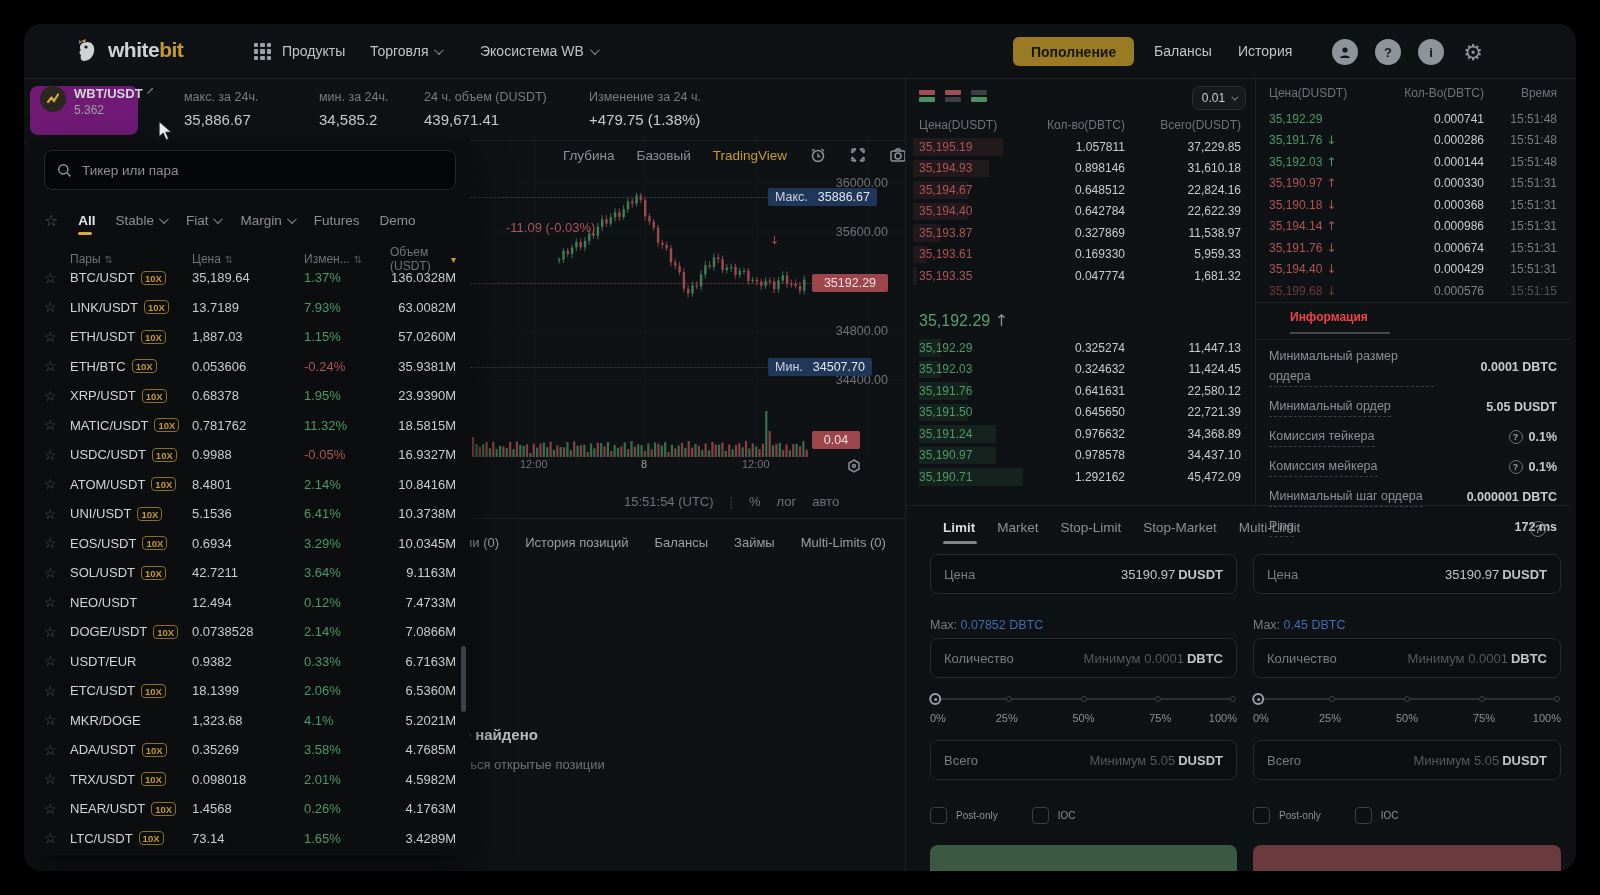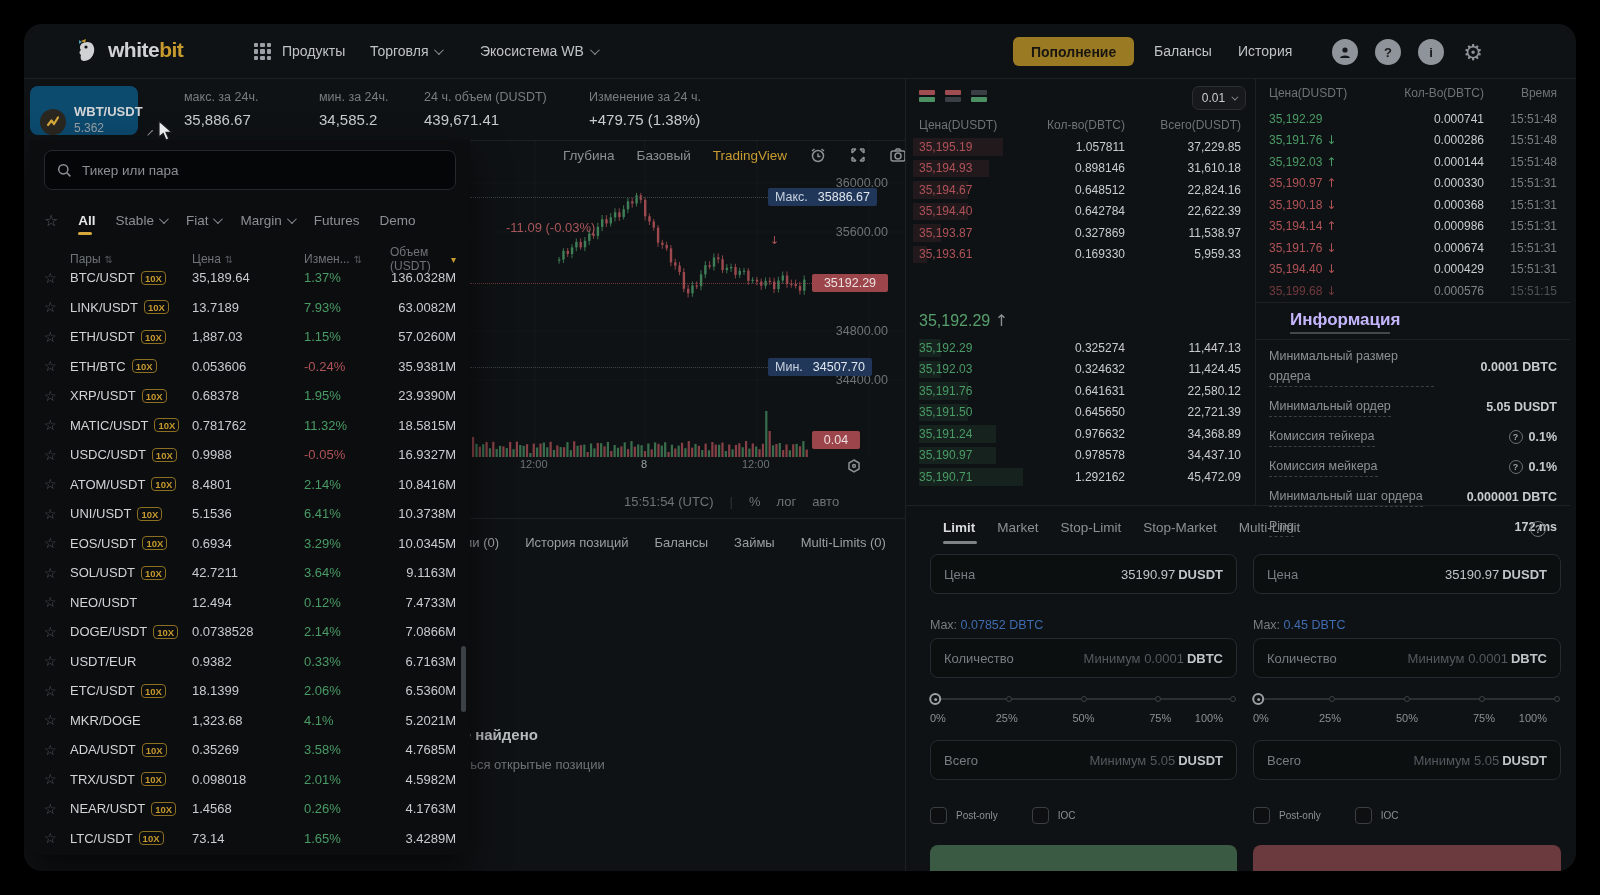--- a/index.html
+++ b/index.html
@@ -28,21 +28,21 @@
   .chv.up { transform:rotate(-135deg) translateY(-2px); }
   #deposit-btn { position:absolute; left:989px; top:13px; height:29px; padding:0 18px;
     background:#9a7b24; color:#191610; font-size:14px; border:none; border-radius:6px; font-weight:bold; }
   .topicon { position:absolute; top:15px; width:26px; height:26px; border-radius:50%;
     background:#8f949a; display:flex; align-items:center; justify-content:center;
     color:#15171a; font-weight:bold; font-size:13px; }
   .topicon.plain { background:transparent; color:#8f949a; font-size:22px; font-family:"DejaVu Sans",sans-serif; }
 
   
   #pair-selector { position:absolute; left:6px; top:62px; width:108px; height:49px;
-    background:#0c4a6e; border-radius:8px; display:flex; align-items:flex-end; padding:0 10px; gap:8px; }
+    background:#701a75; border-radius:8px; display:flex; align-items:flex-start; padding:0 10px; gap:8px; }
   .wbt-circle { width:26px; height:26px; border-radius:50%; background:#2a2620;
     display:flex; align-items:center; justify-content:center; flex:none; }
   .stat { position:absolute; top:66px; }
   .stat .lbl { font-size:12.5px; color:#787d82; }
   .stat .val { font-size:15px; margin-top:7px; color:#c9ccce; }
 
   
   #pairs-panel { position:absolute; left:6px; top:116px; width:440px; height:715px;
     background:#0b0d0f; border-radius:0 0 10px 10px; box-shadow:0 16px 36px rgba(0,0,0,.6);
     z-index:20; padding:10px 14px 0; }
@@ -112,21 +112,21 @@
   .obrow .depth { position:absolute; left:-6px; top:2px; bottom:2px; opacity:.12; }
   #ob-mid { position:absolute; left:895px; top:287px; font-size:16px; color:#57a06d; }
 
   
   .tr-grid { display:grid; grid-template-columns:110px 105px 1fr; font-size:12px; }
   .tr-grid .c2 { text-align:right; } .tr-grid .c3 { text-align:right; }
   #tr-head { position:absolute; left:1245px; width:288px; top:62px; color:#6e7378; }
   #trades { position:absolute; left:1245px; width:288px; top:84px; height:194px; overflow:hidden; }
 
   
-  #info-title { position:absolute; left:1266px; top:286px; font-size:17px; font-weight:bold; color:#c4b5fd; }
+  #info-title { position:absolute; left:1266px; top:286px; font-size:12px; font-weight:bold; color:#ef4444; }
   #info-underline { position:absolute; left:1266px; top:308px; width:100px; height:2px; background:#44484d; }
   #info-rows { position:absolute; left:1245px; top:322px; width:288px; }
   .inforow { display:flex; justify-content:space-between; align-items:center; margin-bottom:9px; }
   .inforow .lb { font-size:12.5px; color:#8b9095; border-bottom:1px dashed #3a3f44;
     max-width:165px; line-height:1.6; }
   .inforow .vl { font-size:12.5px; color:#c9ccce; font-weight:bold; display:flex; align-items:center; gap:6px; white-space:nowrap; }
   .qmark { width:14px; height:14px; border-radius:50%; border:1px solid #6b7075; color:#9aa0a5;
     font-size:9px; display:inline-flex; align-items:center; justify-content:center; font-weight:bold; }
 
   
@@ -148,21 +148,21 @@
   .slider { position:absolute; left:4px; right:4px; top:193px; height:2px; background:#2b2f34; }
   .stick { position:absolute; top:50%; width:6px; height:6px; border:1.5px solid #3c4146;
     background:#0f1214; border-radius:50%; transform:translate(-50%,-50%); }
   .sthumb { position:absolute; top:50%; left:0; width:12px; height:12px; border:2px solid #9aa0a5;
     background:#101214; border-radius:50%; transform:translate(-40%,-50%); display:flex;
     align-items:center; justify-content:center; }
   .sthumb::after { content:""; width:3px; height:3px; background:#9aa0a5; border-radius:50%; }
   .slabels { position:absolute; left:0; right:0; top:207px; height:14px; font-size:11px; color:#8b9095; }
   .slabels span { position:absolute; transform:translateX(-50%); }
   .slabels span:first-child { transform:none; }
-  .slabels span:last-child { transform:none; right:14px; }
+  .slabels span:last-child { transform:none; right:0; }
   .checks { position:absolute; top:302px; display:flex; gap:34px; }
   .check { display:flex; align-items:center; gap:9px; font-size:10px; color:#8b9095; }
   .cbox { width:17px; height:17px; border:1.5px solid #3a3f44; border-radius:4px; background:rgba(10,12,13,.4); }
   .subbtn { position:absolute; left:0; right:0; top:340px; height:40px; border:none; border-radius:8px; }
   .btn-buy { background:#3a5a43; } .btn-sell { background:#6b3a3e; }
 
   #cursor { position:absolute; left:133px; top:96px; z-index:40; }
 </style>
 </head>
 <body>
@@ -599,20 +599,26 @@
         <span class="c1 red">35,193.87</span>
         <span class="c2">0.327869</span>
         <span class="c3">11,538.97</span>
       </div>
       <div class="obrow ob-grid">
         <span class="depth" style="width: 14.3931px; background: rgb(176, 83, 88);"></span>
         <span class="c1 red">35,193.61</span>
         <span class="c2">0.169330</span>
         <span class="c3">5,959.33</span>
       </div>
+      <div class="obrow ob-grid">
+        <span class="depth" style="width: 4.06079px; background: rgb(176, 83, 88);"></span>
+        <span class="c1 red">35,193.35</span>
+        <span class="c2">0.047774</span>
+        <span class="c3">1,681.32</span>
+      </div>
     </div>
   <div id="ob-mid">
     <span>35,192.29</span>
     <span style="color:#8b9095;font-family:'DejaVu Sans',sans-serif">↑</span>
   </div>
   <div id="bids">
       <div class="obrow ob-grid">
         <span class="depth" style="width: 27.6483px; background: rgb(74, 155, 102);"></span>
         <span class="c1 green">35,192.29</span>
         <span class="c2">0.325274</span>

